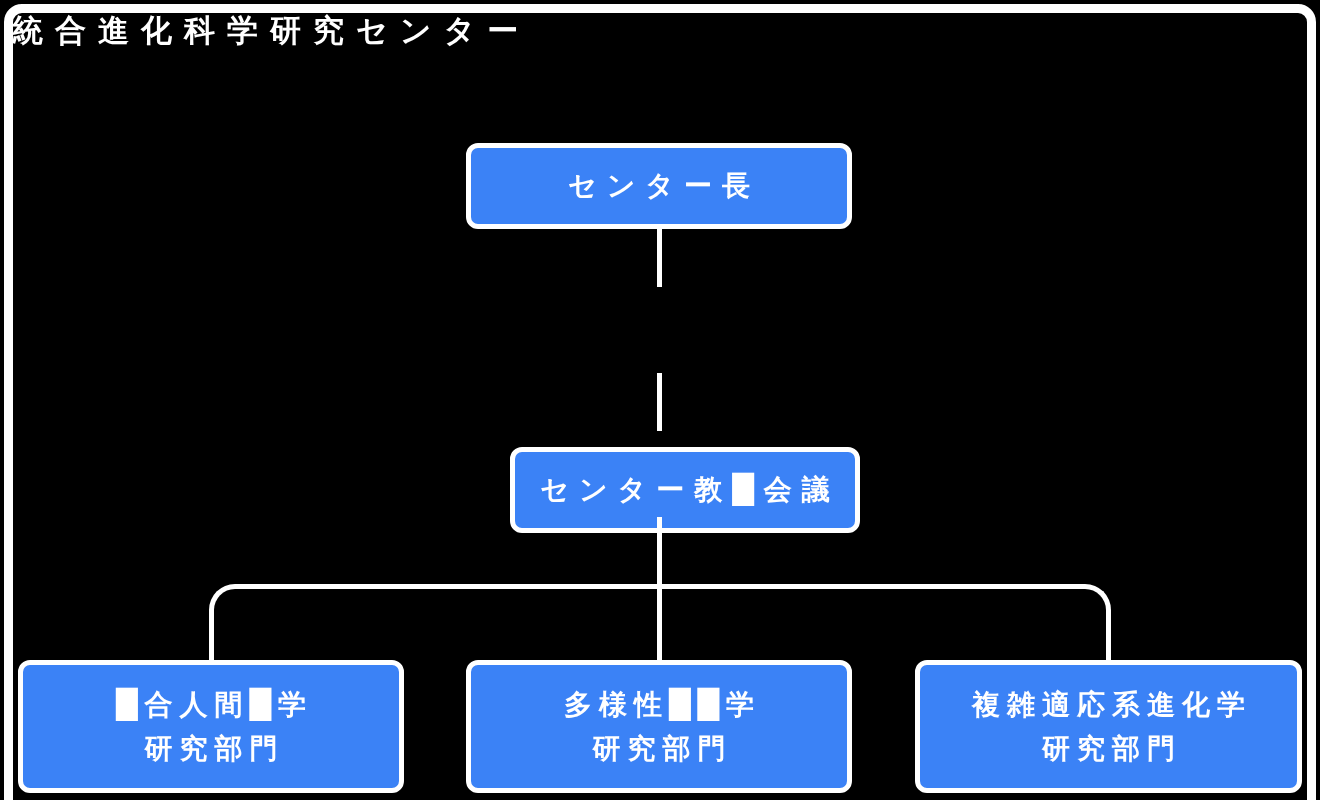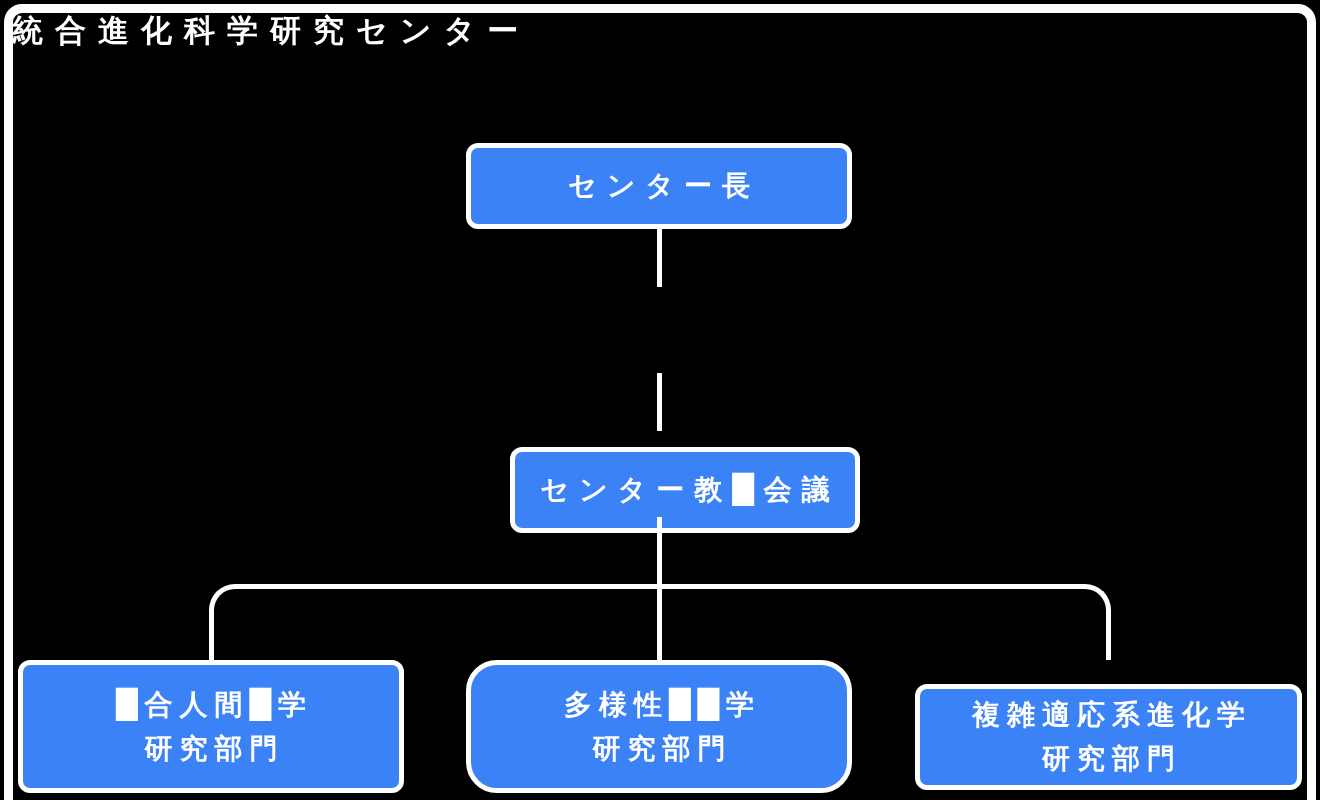--- a/index.html
+++ b/index.html
@@ -55,22 +55,22 @@
   .node span {
     letter-spacing: 10px;
     margin-right: -10px;
     white-space: nowrap;
     line-height: 42px;
   }
   .n1 { left: 466px; top: 143px; width: 386px; height: 86px; }
   .n2 { left: 466px; top: 287px; width: 386px; height: 86px; }
   .n3 { left: 466px; top: 447px; width: 350px; height: 86px; margin-left: 44px; }
   .d1 { left: 18px;  top: 660px; width: 386px; height: 133px; text-align: center; }
-  .d2 { left: 466px; top: 660px; width: 386px; height: 133px; border-radius: 31px; }
-  .d3 { left: 915px; top: 684px; width: 387px; height: 106px; }
+  .d2 { left: 466px; top: 660px; width: 386px; height: 133px; }
+  .d3 { left: 915px; top: 660px; width: 387px; height: 133px; }
   .d1 span, .d2 span, .d3 span { letter-spacing: 7px; margin-right: -7px; line-height: 44px; }
   .vline {
     position: absolute;
     width: 5px;
     background: #ffffff;
   }
   .c1 { left: 657px; top: 229px; height: 58px; }
   .c2 { left: 657px; top: 373px; height: 58px; }
   .c3 { left: 657px; top: 517px; height: 143px; }
   .bracket {

